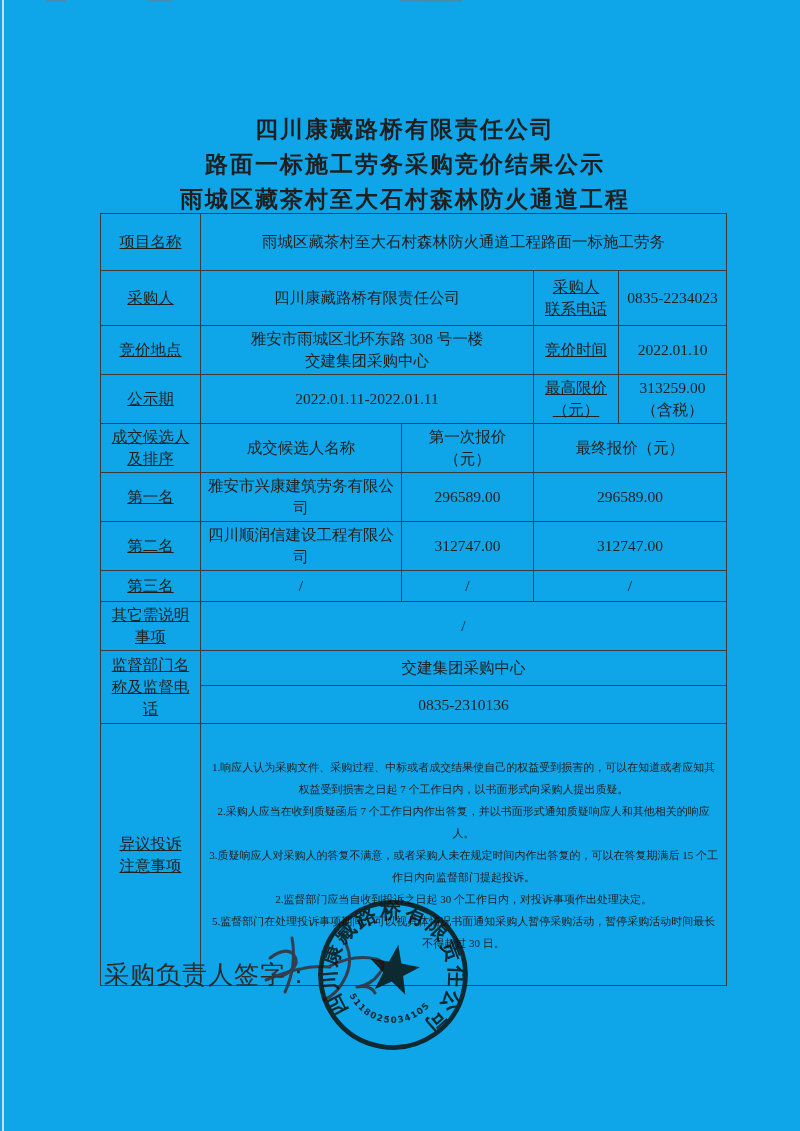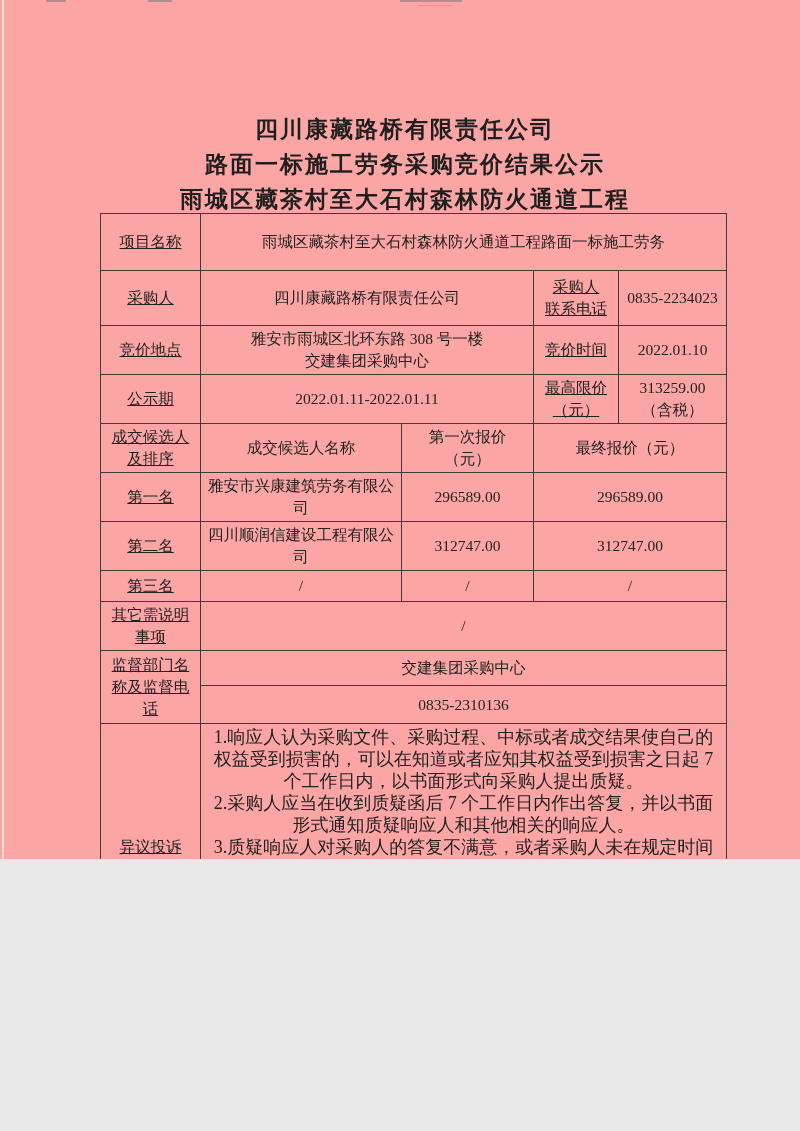--- a/index.html
+++ b/index.html
@@ -2,21 +2,21 @@
 <html><head>
 <meta charset="utf-8">
 <style>
   html,body{margin:0;padding:0;}
   body{
     width:800px;height:1131px;
     background:#e9e9e9;
     font-family:"Liberation Serif","DejaVu Serif",serif;
   }
   .page{
-    position:relative;width:800px;height:859px;background:#fca5a5;
+    position:relative;width:800px;height:1131px;background:#0ea5e9;
     overflow:hidden;color:#262626;
   }
   
   .scan-dash{position:absolute;background:#7a7a7a;opacity:.55;}
   .scan-edge{position:absolute;left:2px;top:0;width:2px;height:100%;background:#f1f0e4;opacity:.8;}
 
   .title-block{
     position:absolute;top:112px;left:0;width:800px;
     text-align:center;font-weight:bold;font-size:23px;line-height:35px;
     letter-spacing:2px;color:#1f1f1f;padding-left:10px;box-sizing:border-box;
@@ -29,21 +29,21 @@
   }
   table.result td{
     border:1.4px solid #3c3c3c;
     text-align:center;vertical-align:middle;
     padding:2px 6px;line-height:22px;
     overflow:hidden;
   }
   td.lbl{line-height:23px;text-decoration:underline;}
   td.complaint-text{
     text-align:left;vertical-align:top;
-    padding:8px 13px 6px 13px;line-height:24.6px;font-size:18px;
+    padding:8px 13px 6px 13px;line-height:24.6px;font-size:11px;
   }
   .r1 td{height:52px;} .r2 td{height:50px;} .r3 td{height:40px;} .r4 td{height:38px;}
   .r5 td{height:37px;} .r6 td{height:37px;} .r7 td{height:38px;} .r8 td{height:26px;}
   .r9 td{height:41px;} .r10a td{height:30px;} .r10b td{height:33px;} .r11 td{height:257px;}
 
   .footer-sign{
     position:absolute;left:104px;top:958px;
     font-size:25px;letter-spacing:1px;color:#2a2a2a;
   }
   .signature-svg{position:absolute;left:258px;top:924px;width:150px;height:100px;}

